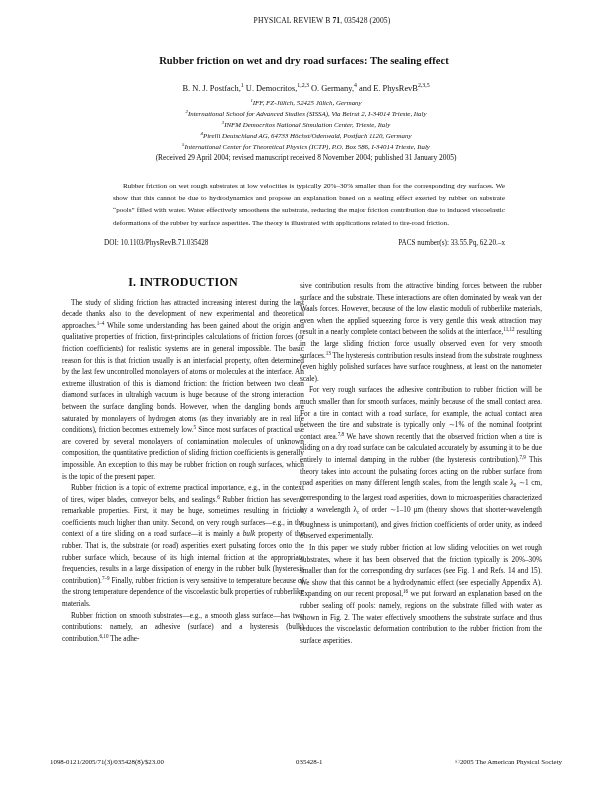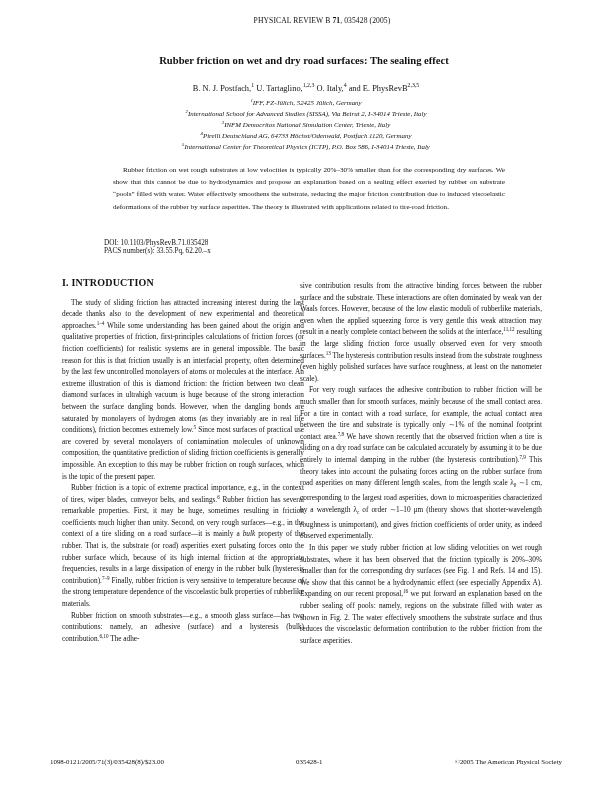--- a/index.html
+++ b/index.html
@@ -3,53 +3,54 @@
 <meta charset="utf-8">
 <style>
   html, body { margin: 0; padding: 0; background: #ffffff; }
   body { width: 612px; height: 792px; position: relative; overflow: hidden; font-family: "Liberation Serif", "DejaVu Serif", serif; color: #111; }
   .running-head { position: absolute; top: 16px; left: 16px; width: 612px; text-align: center; font-size: 7.6px; letter-spacing: 0.1px; }
   .title { position: absolute; top: 55px; left: 0; width: 608px; text-align: center; font-weight: bold; font-size: 10.6px; }
   .authors { position: absolute; top: 84px; left: 0; width: 612px; text-align: center; font-size: 8.4px; }
   .affils { position: absolute; top: 97px; left: 0; width: 612px; text-align: center; font-size: 6.9px; line-height: 11px; font-style: italic; }
   .affils .received { font-style: normal; font-size: 7.4px; }
   sup { font-size: 70%; line-height: 0; vertical-align: super; }
-  .abstract { position: absolute; top: 164px; left: 113px; width: 392px; font-size: 7.1px; line-height: 12.2px; text-align: justify; text-indent: 10px; }
-  .doi-row { position: absolute; top: 239px; left: 104px; width: 401px; font-size: 7.2px; display: flex; justify-content: space-between; flex-direction: column; }
+  .abstract { position: absolute; top: 180px; left: 113px; width: 392px; font-size: 7.1px; line-height: 12.2px; text-align: justify; text-indent: 10px; }
+  .doi-row { position: absolute; top: 239px; left: 104px; width: 401px; font-size: 7.2px; display: flex; justify-content: space-between; }
   .col { position: absolute; top: 280px; width: 242px; font-size: 7.3px; line-height: 11.6px; text-align: justify; }
   .col.left { left: 62px; }
   .col.right { left: 300px; top: 280px; }
   .col p { margin: 0; text-indent: 9px; }
   .col p.noindent { text-indent: 0; }
-  .section-heading { text-align: left; font-weight: bold; font-size: 10px; margin: -3px 0 8px 0; letter-spacing: 0.2px; }
+  .section-heading { text-align: center; font-weight: bold; font-size: 12px; margin: -3px 0 8px 0; letter-spacing: 0.2px; }
   .footer { position: absolute; top: 758px; left: 50px; width: 512px; font-size: 6.9px; display: flex; justify-content: space-between; }
 </style>
 </head>
 <body>
 
 <div class="running-head">
   <span>PHYSICAL REVIEW B</span>
   <b>71</b><span>, 035428 (2005)</span>
 </div>
 
 <div class="title">Rubber friction on wet and dry road surfaces: The sealing effect</div>
 
 <div class="authors">
   <span><span>B. N. J. Postfach,</span><sup>1</sup></span>
-  <span><span>U. Tartaglino,</span><sup>1,2,3</sup></span>
-  <span><span>O. Italy,</span><sup>4</sup></span>
+  <span><span>U. Democritos,</span><sup>1,2,3</sup></span>
+  <span><span>O. Germany,</span><sup>4</sup></span>
   <span><span>and E. PhysRevB</span><sup>2,3,5</sup></span>
 </div>
 
 <div class="affils">
   <div><sup>1</sup><span>IFF, FZ-Jülich, 52425 Jülich, Germany</span></div>
   <div><sup>2</sup><span>International School for Advanced Studies (SISSA), Via Beirut 2, I-34014 Trieste, Italy</span></div>
   <div><sup>3</sup><span>INFM Democritos National Simulation Center, Trieste, Italy</span></div>
   <div><sup>4</sup><span>Pirelli Deutschland AG, 64733 Höchst/Odenwald, Postfach 1120, Germany</span></div>
   <div><sup>5</sup><span>International Center for Theoretical Physics (ICTP), P.O. Box 586, I-34014 Trieste, Italy</span></div>
+  <div class="received">(Received 29 April 2004; revised manuscript received 8 November 2004; published 31 January 2005)</div>
 </div>
 
 <div class="abstract">Rubber friction on wet rough substrates at low velocities is typically 20%–30% smaller than for the corresponding dry surfaces. We show that this cannot be due to hydrodynamics and propose an explanation based on a sealing effect exerted by rubber on substrate “pools” filled with water. Water effectively smoothens the substrate, reducing the major friction contribution due to induced viscoelastic deformations of the rubber by surface asperities. The theory is illustrated with applications related to tire-road friction.</div>
 
 <div class="doi-row">
   <span>DOI: 10.1103/PhysRevB.71.035428</span>
   <span>PACS number(s): 33.55.Pq, 62.20.–x</span>
 </div>
 
 <div class="col left">

